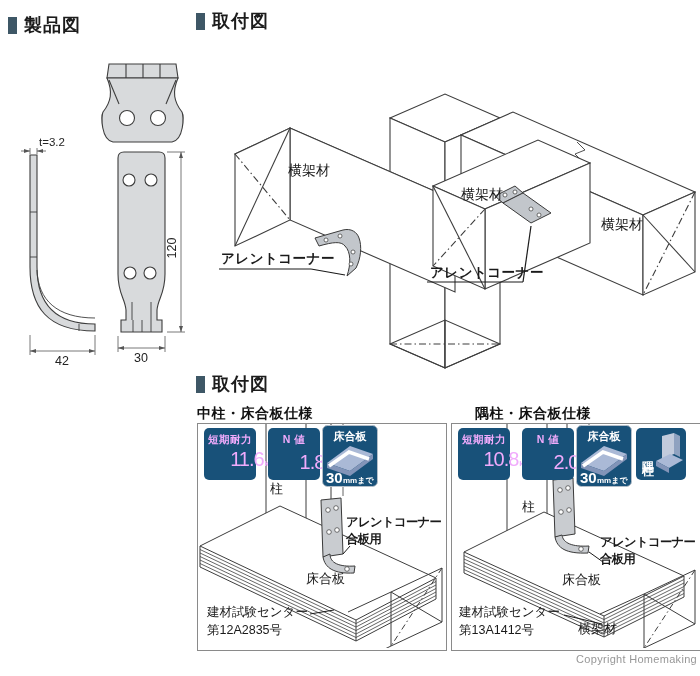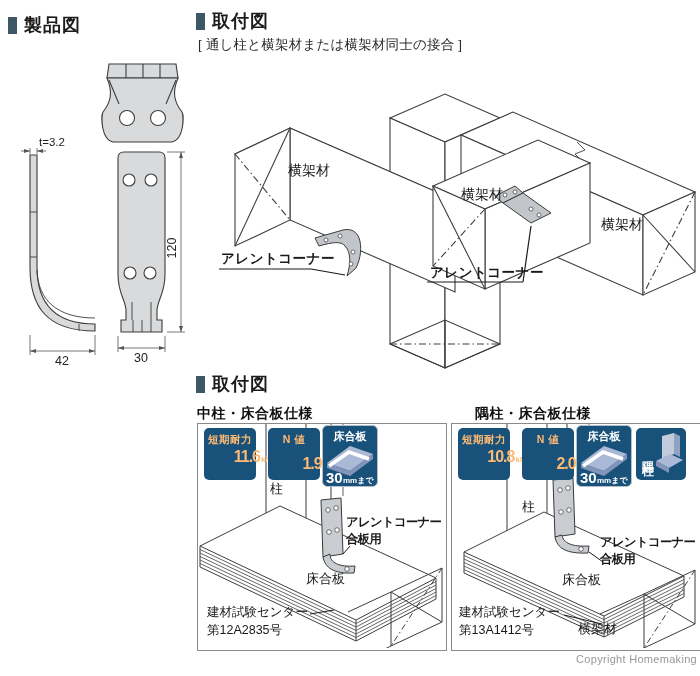--- a/index.html
+++ b/index.html
@@ -9,26 +9,26 @@
          font-size:18px;color:#1c1c1c;letter-spacing:1px;}
   .marker{display:inline-block;width:9px;height:17px;background:#3e5766;}
   .subtxt{position:absolute;font-size:13.5px;color:#2b2b2b;letter-spacing:0.2px;}
   .lbl{position:absolute;font-size:14px;color:#1a1a1a;white-space:nowrap;}
   .lbl.b{font-weight:bold;font-size:13.5px;letter-spacing:0.5px;}
   .panel{position:absolute;top:423px;width:248px;height:226px;border:1px solid #8a8a8a;background:#fff;}
   .panel-title{position:absolute;top:405px;font-size:14px;font-weight:bold;color:#111;letter-spacing:0.5px;}
   .plbl{position:absolute;font-size:13px;color:#1a1a1a;white-space:nowrap;}
   .plbl.b{font-weight:bold;font-size:12.3px;letter-spacing:-0.6px;}
   .plbl.cert{font-size:12.5px;}
-  .badge{position:absolute;background:#185179;border-radius:5px;color:#fdba74;display:flex;
+  .badge{position:absolute;background:#185179;border-radius:5px;color:#f0abfc;display:flex;
          flex-direction:column;align-items:center;justify-content:flex-start;
          padding-top:6px;box-sizing:border-box;}
   .b-label{font-size:10.5px;font-weight:bold;letter-spacing:0.5px;line-height:1.1;}
   .b-valrow{display:flex;align-items:flex-end;margin-top:3px;}
-  .b-val{font-size:16px;font-weight:bold;line-height:1;letter-spacing:-1px;margin-left:45px;}
+  .b-val{font-size:20px;font-weight:normal;line-height:1;letter-spacing:-1px;margin-left:45px;}
   .b-unit{font-size:8px;font-weight:bold;margin-bottom:1px;margin-left:1px;}
   .badge-svg{position:absolute;}
   .badge4{position:absolute;background:#185179;border-radius:5px;display:flex;align-items:center;
           padding:4px 2px 4px 6px;box-sizing:border-box;}
   .vtext{writing-mode:vertical-rl;text-orientation:upright;color:#fff;font-weight:bold;
          font-size:12px;line-height:1;letter-spacing:2px;}
   .copyright{position:absolute;font-size:11px;color:#979797;letter-spacing:0.3px;}
   svg{position:absolute;overflow:visible;}
   svg text{font-family:"Liberation Sans","DejaVu Sans",sans-serif;}
 </style>
@@ -39,21 +39,20 @@
 
   <div class="sec-h" style="left:8px;top:13px;">
     <span class="marker"></span>
     <span>製品図</span>
   </div>
 
   <div class="sec-h" style="left:196px;top:9px;">
     <span class="marker"></span>
     <span>取付図</span>
   </div>
-  <div class="subtxt" style="left:198px;top:36px;">[ 通し柱と横架材または横架材同士の接合 ]</div>
 
   <svg style="left:5px;top:52px;" width="190" height="320" viewBox="0 0 190 320">
     <g stroke="#3d3d3d" stroke-width="1.1" fill="none">
 
       <polygon points="104,12 171,12 173,26 102,26" fill="#d8dadc"></polygon>
       <line x1="121" y1="12" x2="121" y2="26"></line>
         <line x1="138" y1="12" x2="138" y2="26"></line>
         <line x1="155" y1="12" x2="155" y2="26"></line>
       <path d="M102,26 C108,40 106,50 98,60 C96,64 96,88 108,90 L167,90 C179,88 179,64 177,60 C169,50 167,40 173,26 Z" fill="#d8dadc"></path>
       <line x1="104" y1="28" x2="114" y2="52"></line>
@@ -237,21 +236,21 @@
     <div class="badge" style="left:6px;top:4px;width:52px;height:52px;">
       <span class="b-label">短期耐力</span>
       <span class="b-valrow">
         <span class="b-val">11.6</span>
         <span class="b-unit">kN</span>
       </span>
     </div>
     <div class="badge" style="left:70px;top:4px;width:52px;height:52px;">
       <span class="b-label">N 値</span>
       <span class="b-valrow">
-        <span class="b-val">1.9</span>
+        <span class="b-val">1.8</span>
         <span class="b-unit">以下</span>
       </span>
     </div>
     <svg class="badge-svg" style="left:124px;top:1px;" width="56" height="62" viewBox="0 0 56 62">
       <rect x="0.5" y="0.5" width="55" height="61" rx="5" fill="#185179" stroke="#b5bfc9" stroke-width="1"></rect>
       <polygon points="5,38 28,21 51,29 28,46" fill="#aab9d6"></polygon>
       <polygon points="5,38 28,46 51,29 51,34 28,51 5,43" fill="#8294b8"></polygon>
       <polyline points="7,41 27,27 47,34" fill="none" stroke="#fff" stroke-width="3.5"></polyline>
       <text x="28" y="15" text-anchor="middle" fill="#fff" font-size="11" font-weight="bold">床合板</text>
       <text x="4" y="58" fill="#fff" font-size="15" font-weight="bold">30</text>

